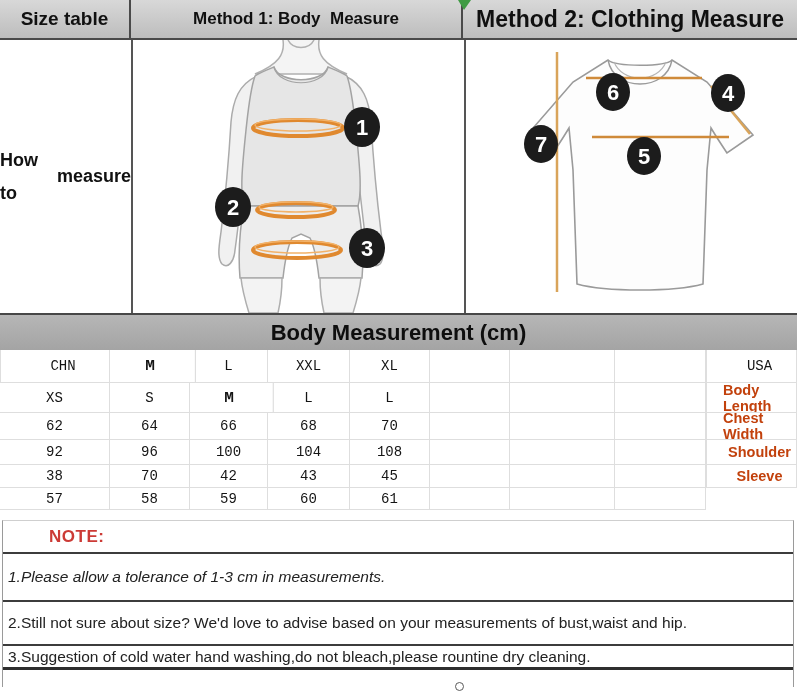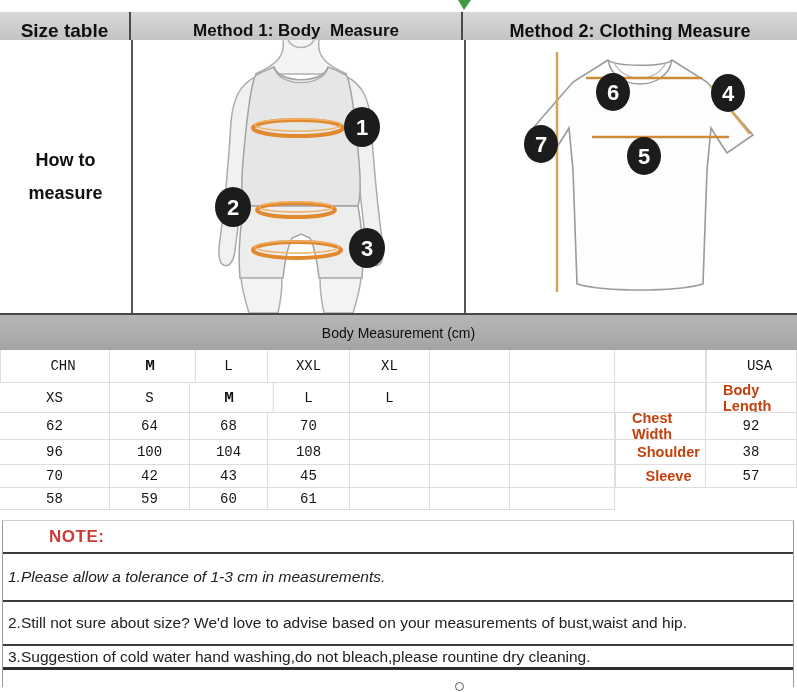--- a/index.html
+++ b/index.html
@@ -1,43 +1,43 @@
 <!DOCTYPE html>
 <html><head>
 <meta charset="utf-8">
 <style>
   html,body{margin:0;padding:0;background:#fff;}
   .stage{
     position:relative;width:797px;height:692px;background:#ffffff;
     font-family:"Liberation Sans",sans-serif;overflow:hidden;color:#1a1a1a;
   }
   
-  .top-header{position:absolute;left:0;top:12px;width:797px;height:40px;display:flex;
+  .top-header{position:absolute;left:0;top:0;width:797px;height:40px;display:flex;
     background:linear-gradient(#d8d8d8,#bdbdbd);border-bottom:2px solid #4a4a4a;box-sizing:border-box;}
   .hdr-cell{display:flex;align-items:center;justify-content:center;font-weight:bold;
     color:#101010;white-space:pre;box-sizing:border-box;}
   .hdr-size{width:131px;font-size:19px;border-right:2px solid #4a4a4a;}
   .hdr-m1{width:332px;font-size:17px;border-right:2px solid #4a4a4a;}
-  .hdr-m2{flex:1;font-size:18px;}
+  .hdr-m2{flex:1;font-size:23px;}
   .green-mark{position:absolute;left:458px;top:0;width:0;height:0;
     border-left:6px solid transparent;border-right:7px solid transparent;border-top:10px solid #3f9b43;z-index:5;}
   
   .diagram-row{position:absolute;left:0;top:40px;width:797px;height:273px;background:#fff;}
-  .how-cell{position:absolute;left:0;top:0;width:131px;height:273px;display:flex;flex-direction:column;
+  .how-cell{position:absolute;left:0;top:0;width:131px;height:273px;display:flex;flex-direction:row;
     align-items:center;justify-content:center;font-weight:bold;font-size:18px;color:#111;line-height:1.8;}
   .vdiv{position:absolute;top:0;width:2px;height:273px;background:#555;}
   .vdiv.d1{left:131px;}
   .vdiv.d2{left:464px;}
   .fig-svg{position:absolute;top:0;}
   .fig-body{left:133px;width:331px;height:273px;}
   .fig-shirt{left:466px;width:331px;height:273px;}
   
   .measure-bar{position:absolute;left:0;top:313px;width:797px;height:37px;
     background:linear-gradient(#b6b6b6,#a4a4a4);border-top:2px solid #474747;box-sizing:border-box;
-    display:flex;align-items:center;justify-content:center;font-weight:normal;font-size:14px;color:#0e0e0e;}
+    display:flex;align-items:center;justify-content:center;font-weight:bold;font-size:22px;color:#0e0e0e;}
   
   .size-grid{position:absolute;left:0;top:350px;width:797px;display:grid;
     grid-template-columns:110px 80px 78px 82px 80px 80px 105px 91px 91px;
     grid-template-rows:33px 30px 27px 25px 23px 22px;}
   .cell{border-right:1px solid #dedede;border-bottom:1px solid #dedede;display:flex;
     align-items:center;justify-content:center;box-sizing:border-box;overflow:hidden;}
   .cell.first{border-left:1px solid #dedede;padding-left:16px;}
   .val{font-family:"Liberation Mono",monospace;font-size:14px;color:#141414;}
   .lbl-mono{font-family:"Liberation Mono",monospace;font-size:14px;color:#141414;}
   .lbl-sans{font-family:"Liberation Sans",sans-serif;font-weight:bold;font-size:14.5px;color:#c2410c;}
@@ -169,20 +169,21 @@
     <div class="cell val heavy">M</div>
     <div class="cell val">L</div>
     <div class="cell val">L</div>
     <div class="cell"></div>
     <div class="cell"></div>
     <div class="cell"></div>
 
     <div class="cell first lbl-sans">Body Length</div>
     <div class="cell val">62</div>
     <div class="cell val">64</div>
+    <div class="cell val">66</div>
     <div class="cell val">68</div>
     <div class="cell val">70</div>
     <div class="cell"></div>
     <div class="cell"></div>
     <div class="cell"></div>
 
     <div class="cell first lbl-sans">Chest Width</div>
     <div class="cell val">92</div>
     <div class="cell val">96</div>
     <div class="cell val">100</div>

